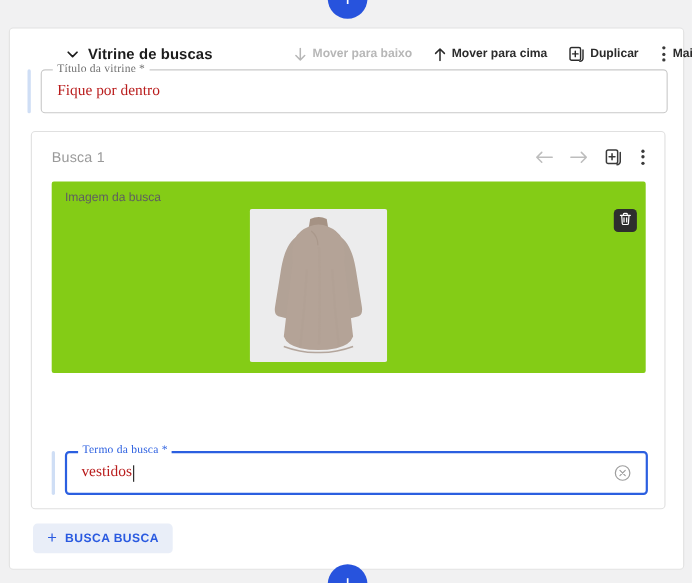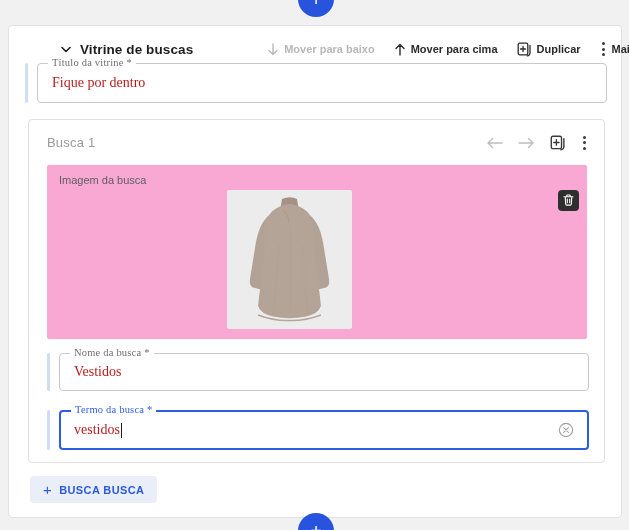--- a/index.html
+++ b/index.html
@@ -66,21 +66,21 @@
   }
   .busca-title { font-size:13px; color:#9a9a9a; letter-spacing:.2px; }
   .busca-tools { margin-left:auto; display:flex; align-items:center; gap:15px; }
   .icon-btn { display:flex; align-items:center; justify-content:center; cursor:pointer; }
   .kebab { display:flex; flex-direction:column; gap:2.5px; padding:2px; cursor:pointer; }
   .kebab i { width:3px; height:3px; border-radius:50%; background:#3a3a3a; }
 
   
   .image-section {
     position:absolute; left:18px; top:45px; width:540px; height:174px;
-    background:#f9a8d4; border-radius:2px;
+    background:#84cc16; border-radius:2px;
   }
   .image-label { position:absolute; left:12px; top:9px; font-size:11px; color:#5f5f5f; }
   .product-img { position:absolute; left:180px; top:25px; width:125px; height:139px; }
   .trash-btn {
     position:absolute; right:8px; top:25px; width:21px; height:21px;
     background:#2e2e2e; border-radius:4px; display:flex; align-items:center; justify-content:center;
     cursor:pointer;
   }
 
   .novo-btn {
@@ -212,27 +212,20 @@
       <div class="trash-btn">
         <span>
           <svg width="11" height="12" viewBox="0 0 11 12">
               <path d="M1 2.8 h9 M3.8 2.8 V1.6 a.6.6 0 0 1 .6 -.6 h2.2 a.6.6 0 0 1 .6 .6 v1.2 M2.2 2.8 l.5 7.4 a1 1 0 0 0 1 .9 h3.6 a1 1 0 0 0 1 -.9 l.5 -7.4" fill="none" stroke="#ffffff" stroke-width="1.1" stroke-linecap="round"></path>
               <path d="M4.3 5 v3.8 M6.7 5 v3.8" stroke="#ffffff" stroke-width="1.1" stroke-linecap="round"></path>
             </svg>
         </span>
       </div>
     </div>
 
-    <div class="field-row" style="left:18px; top:233px; width:542px; height:38px;">
-      <div class="accent-bar"></div>
-      <div class="outlined">
-        <span class="flabel">Nome da busca *</span>
-        <span class="fvalue">Vestidos</span>
-      </div>
-    </div>
 
     <div class="field-row" style="left:18px; top:290px; width:542px; height:40px;">
       <div class="accent-bar"></div>
       <div class="outlined focused">
         <span class="flabel">Termo da busca *</span>
         <span class="fvalue">vestidos</span>
           <span class="caret"></span>
         <span class="clear-btn">
           <svg width="16" height="16" viewBox="0 0 16 16">
               <circle cx="8" cy="8" r="6.6" fill="none" stroke="#9e9e9e" stroke-width="1.1"></circle>

